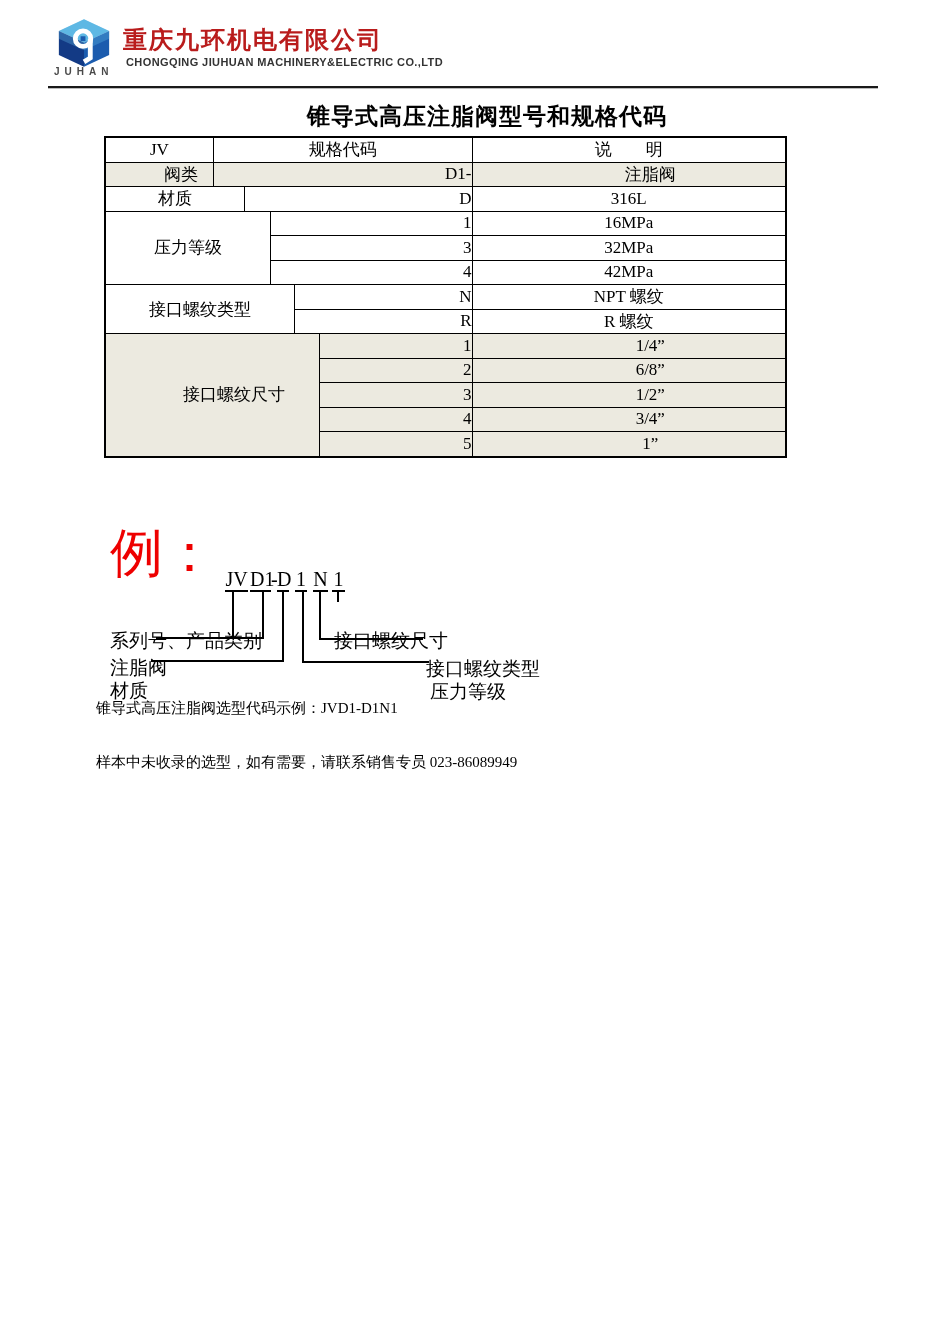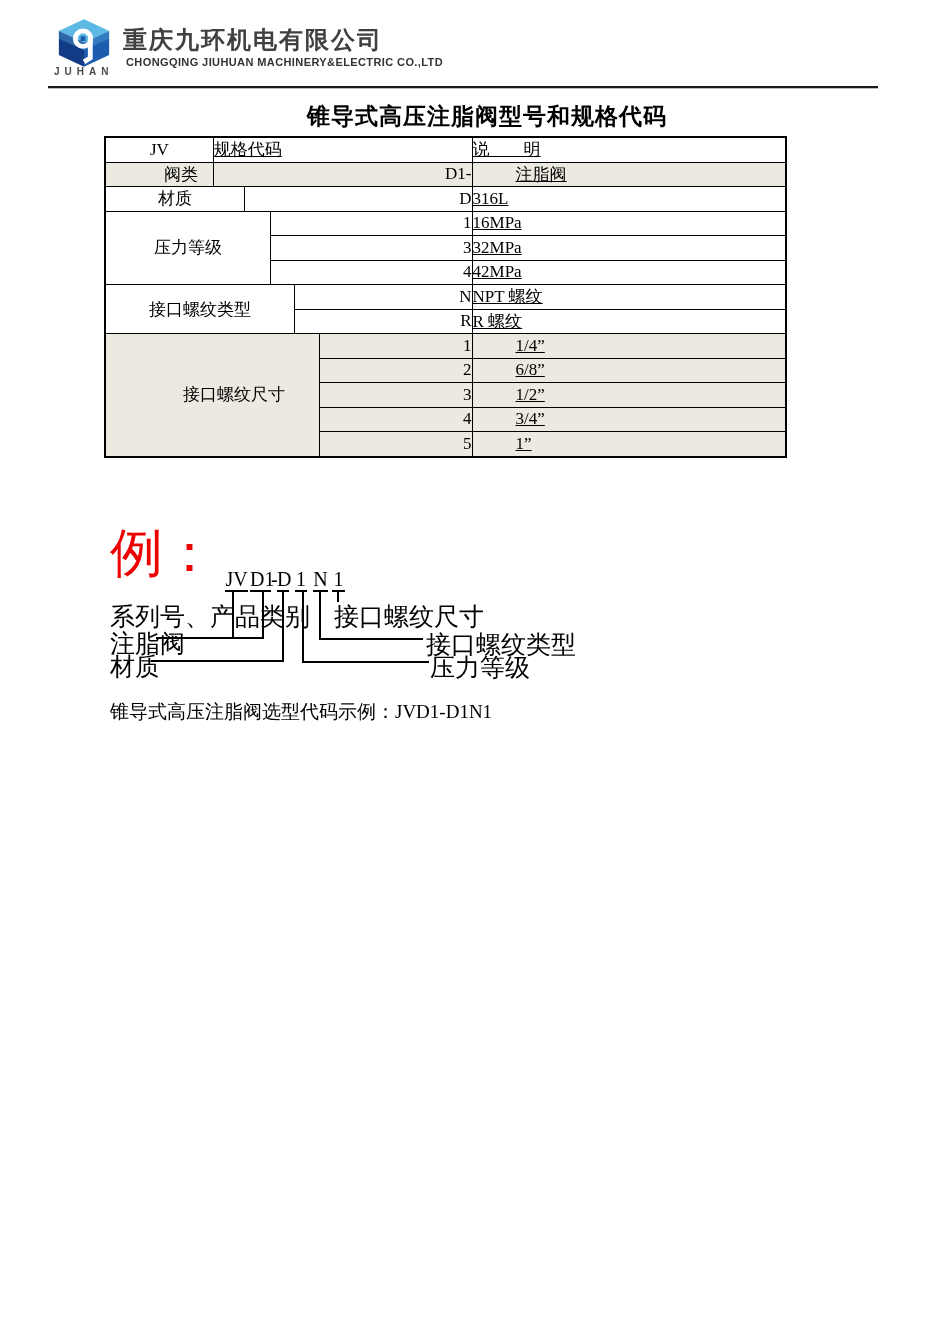--- a/index.html
+++ b/index.html
@@ -6,44 +6,44 @@
   .page{
     position:relative;width:930px;height:1320px;background:#ffffff;
     font-family:"Liberation Serif","DejaVu Serif",serif;color:#000;
     overflow:hidden;margin:0 auto;
   }
   
   .logo-svg{position:absolute;left:55px;top:19px;}
   .logo-word{position:absolute;left:54px;top:66px;font-family:"Liberation Sans","DejaVu Sans",sans-serif;
     font-size:10px;font-weight:bold;letter-spacing:5px;color:#4a4a4a;}
   .company-cn{position:absolute;left:123px;top:24px;font-family:"Liberation Sans","DejaVu Sans",sans-serif;
-    font-size:24px;font-weight:bold;letter-spacing:2px;color:#404040;white-space:nowrap;}
+    font-size:24px;font-weight:bold;letter-spacing:2px;color:#b91c1c;white-space:nowrap;}
   .company-en{position:absolute;left:126px;top:56px;font-family:"Liberation Sans","DejaVu Sans",sans-serif;
     font-size:11px;font-weight:bold;letter-spacing:.4px;color:#333;white-space:nowrap;}
   .header-rule{position:absolute;left:48px;top:86px;width:830px;height:2px;background:#1a1a1a;border-bottom:1px solid #bbb;}
   
   .doc-title{position:absolute;left:22px;top:101px;width:930px;text-align:center;
     font-size:23px;font-weight:bold;letter-spacing:1px;white-space:nowrap;}
   
   table.spec{position:absolute;left:104px;top:136px;width:683px;border-collapse:collapse;
     table-layout:fixed;border:2px solid #000;font-size:17px;}
   table.spec td{border:1px solid #000;height:23.5px;padding:0;vertical-align:middle;overflow:hidden;}
   td.lbl{text-align:center;}
   td.code{text-align:right;padding-left:8px;}
-  td.desc{text-decoration:underline;}
+  td.desc{text-align:center;}
   tr.shade td{background:#eceae0;padding-left:43px;}
   
   .ex-label{position:absolute;left:110px;top:524px;font-size:53px;line-height:1.1;color:#ee0000;white-space:nowrap;}
   .code-part{position:absolute;top:568px;font-size:20px;line-height:22px;text-align:center;white-space:nowrap;}
   .code-part.u{border-bottom:2px solid #000;}
   .vline{position:absolute;width:2px;background:#000;}
   .hline{position:absolute;height:2px;background:#000;}
-  .callout{position:absolute;font-size:25px;white-space:nowrap;}
+  .callout{position:absolute;font-size:19px;white-space:nowrap;margin-top:28px;}
   
-  .note{position:absolute;left:110px;font-size:19px;white-space:nowrap;text-align:right;}
+  .note{position:absolute;left:96px;font-size:15px;white-space:nowrap;text-align:right;}
 </style>
 </head>
 <body>
 
 <div class="page">
 
   <svg class="logo-svg" width="58" height="49" viewBox="0 0 60 50">
     <polygon points="30,0 56,12 30,24 4,12" fill="#5fb8e4"></polygon>
     <polygon points="56,12 56,37 30,49 30,24" fill="#1c5cae"></polygon>
     <polygon points="4,12 30,24 30,49 4,37" fill="#133a85"></polygon>
@@ -153,14 +153,15 @@
   <div class="hline" style="left:304px;top:661px;width:125px"></div>
 
   <div class="callout" style="left:110px;top:600px">系列号、产品类别</div>
   <div class="callout" style="left:110px;top:627px">注脂阀</div>
   <div class="callout" style="left:110px;top:650px">材质</div>
   <div class="callout" style="left:334px;top:600px">接口螺纹尺寸</div>
   <div class="callout" style="left:426px;top:628px">接口螺纹类型</div>
   <div class="callout" style="left:430px;top:651px">压力等级</div>
 
   <div class="note" style="top:699px">锥导式高压注脂阀选型代码示例：JVD1-D1N1</div>
+  <div class="note" style="top:753px">样本中未收录的选型，如有需要，请联系销售专员 023-86089949</div>
 
 </div>
 
 </body></html>

